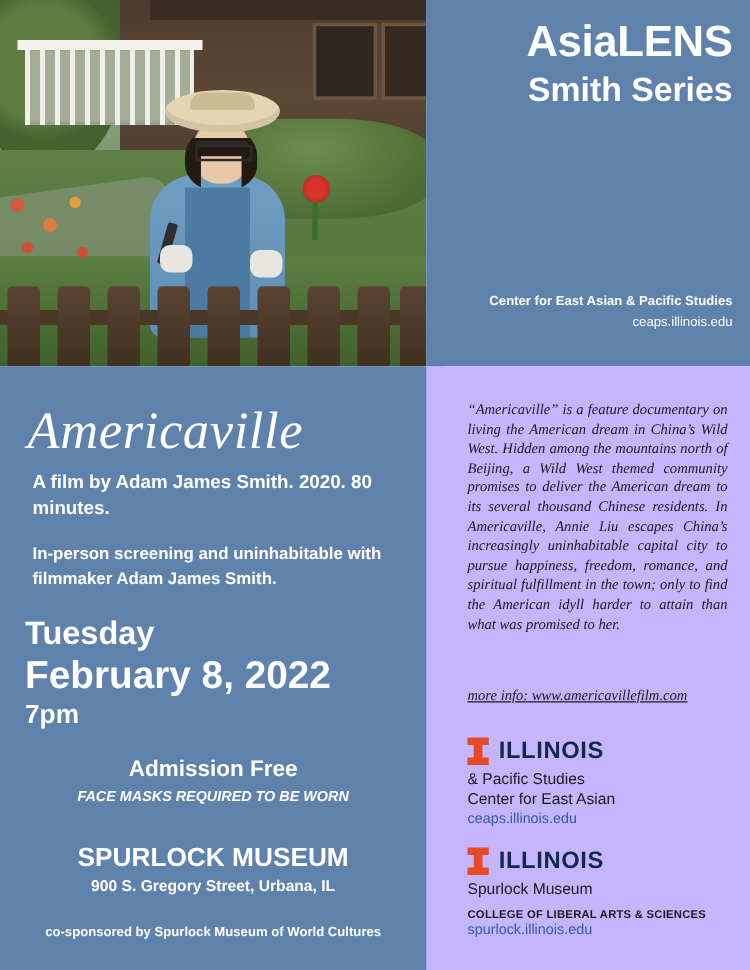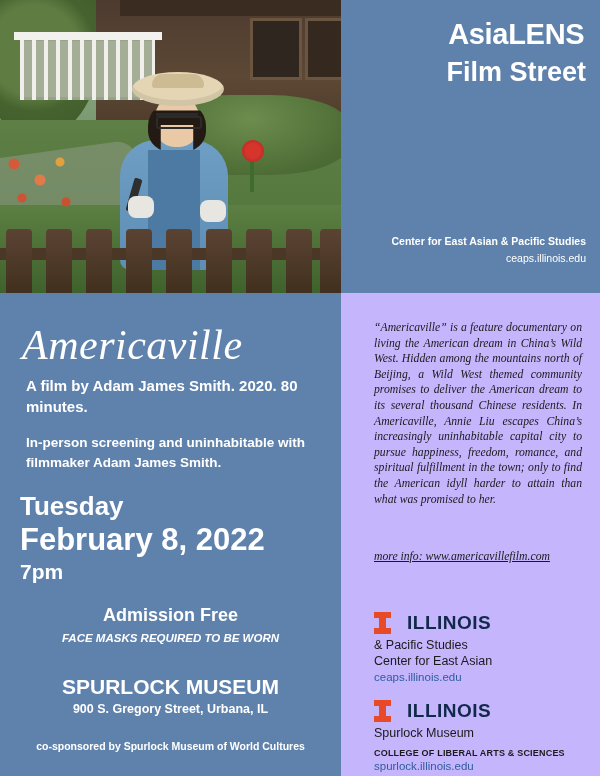--- a/index.html
+++ b/index.html
@@ -177,21 +177,21 @@
     position: relative;
     color: #ffffff;
   }
   .series-title {
     position: absolute;
     right: 14px;
     top: 14px;
     text-align: right;
   }
   .series-title .line1 {
-    font-size: 29px;
+    font-size: 35px;
     font-weight: bold;
     letter-spacing: -0.3px;
     line-height: 40px;
     text-align: center;
   }
   .series-title .line2 {
     font-size: 27px;
     font-weight: bold;
     line-height: 32px;
     margin-top: 2px;
@@ -355,23 +355,22 @@
     position: absolute;
     left: 33px;
     width: 220px;
   }
   .logo-block.first { top: 297px; }
   .logo-block.second { top: 385px; }
 
   .logo-row {
     display: flex;
     align-items: flex-start;
-    gap: 16px;
+    gap: 8px;
     margin-bottom: 3px;
-    margin-top: 22px;
   }
   .block-i {
     width: 17px;
     height: 22px;
     position: relative;
     flex: none;
   }
   .block-i .bar-top,
   .block-i .bar-bot {
     position: absolute;
@@ -458,21 +457,21 @@
         <div class="pk" style="left:206px;"></div>
         <div class="pk" style="left:246px;"></div>
         <div class="pk" style="left:286px;"></div>
         <div class="pk" style="left:320px;"></div>
       </div>
     </div>
 
     <div class="header-block">
       <div class="series-title">
         <div class="line1">AsiaLENS</div>
-        <div class="line2">Film Street</div>
+        <div class="line2">Smith Series</div>
       </div>
       <div class="center-info">
         <div>Center for East Asian &amp; Pacific Studies</div>
         <div class="url">ceaps.illinois.edu</div>
       </div>
     </div>
   </div>
 
   <div class="left-col">
     <div class="film-title">Americaville</div>

